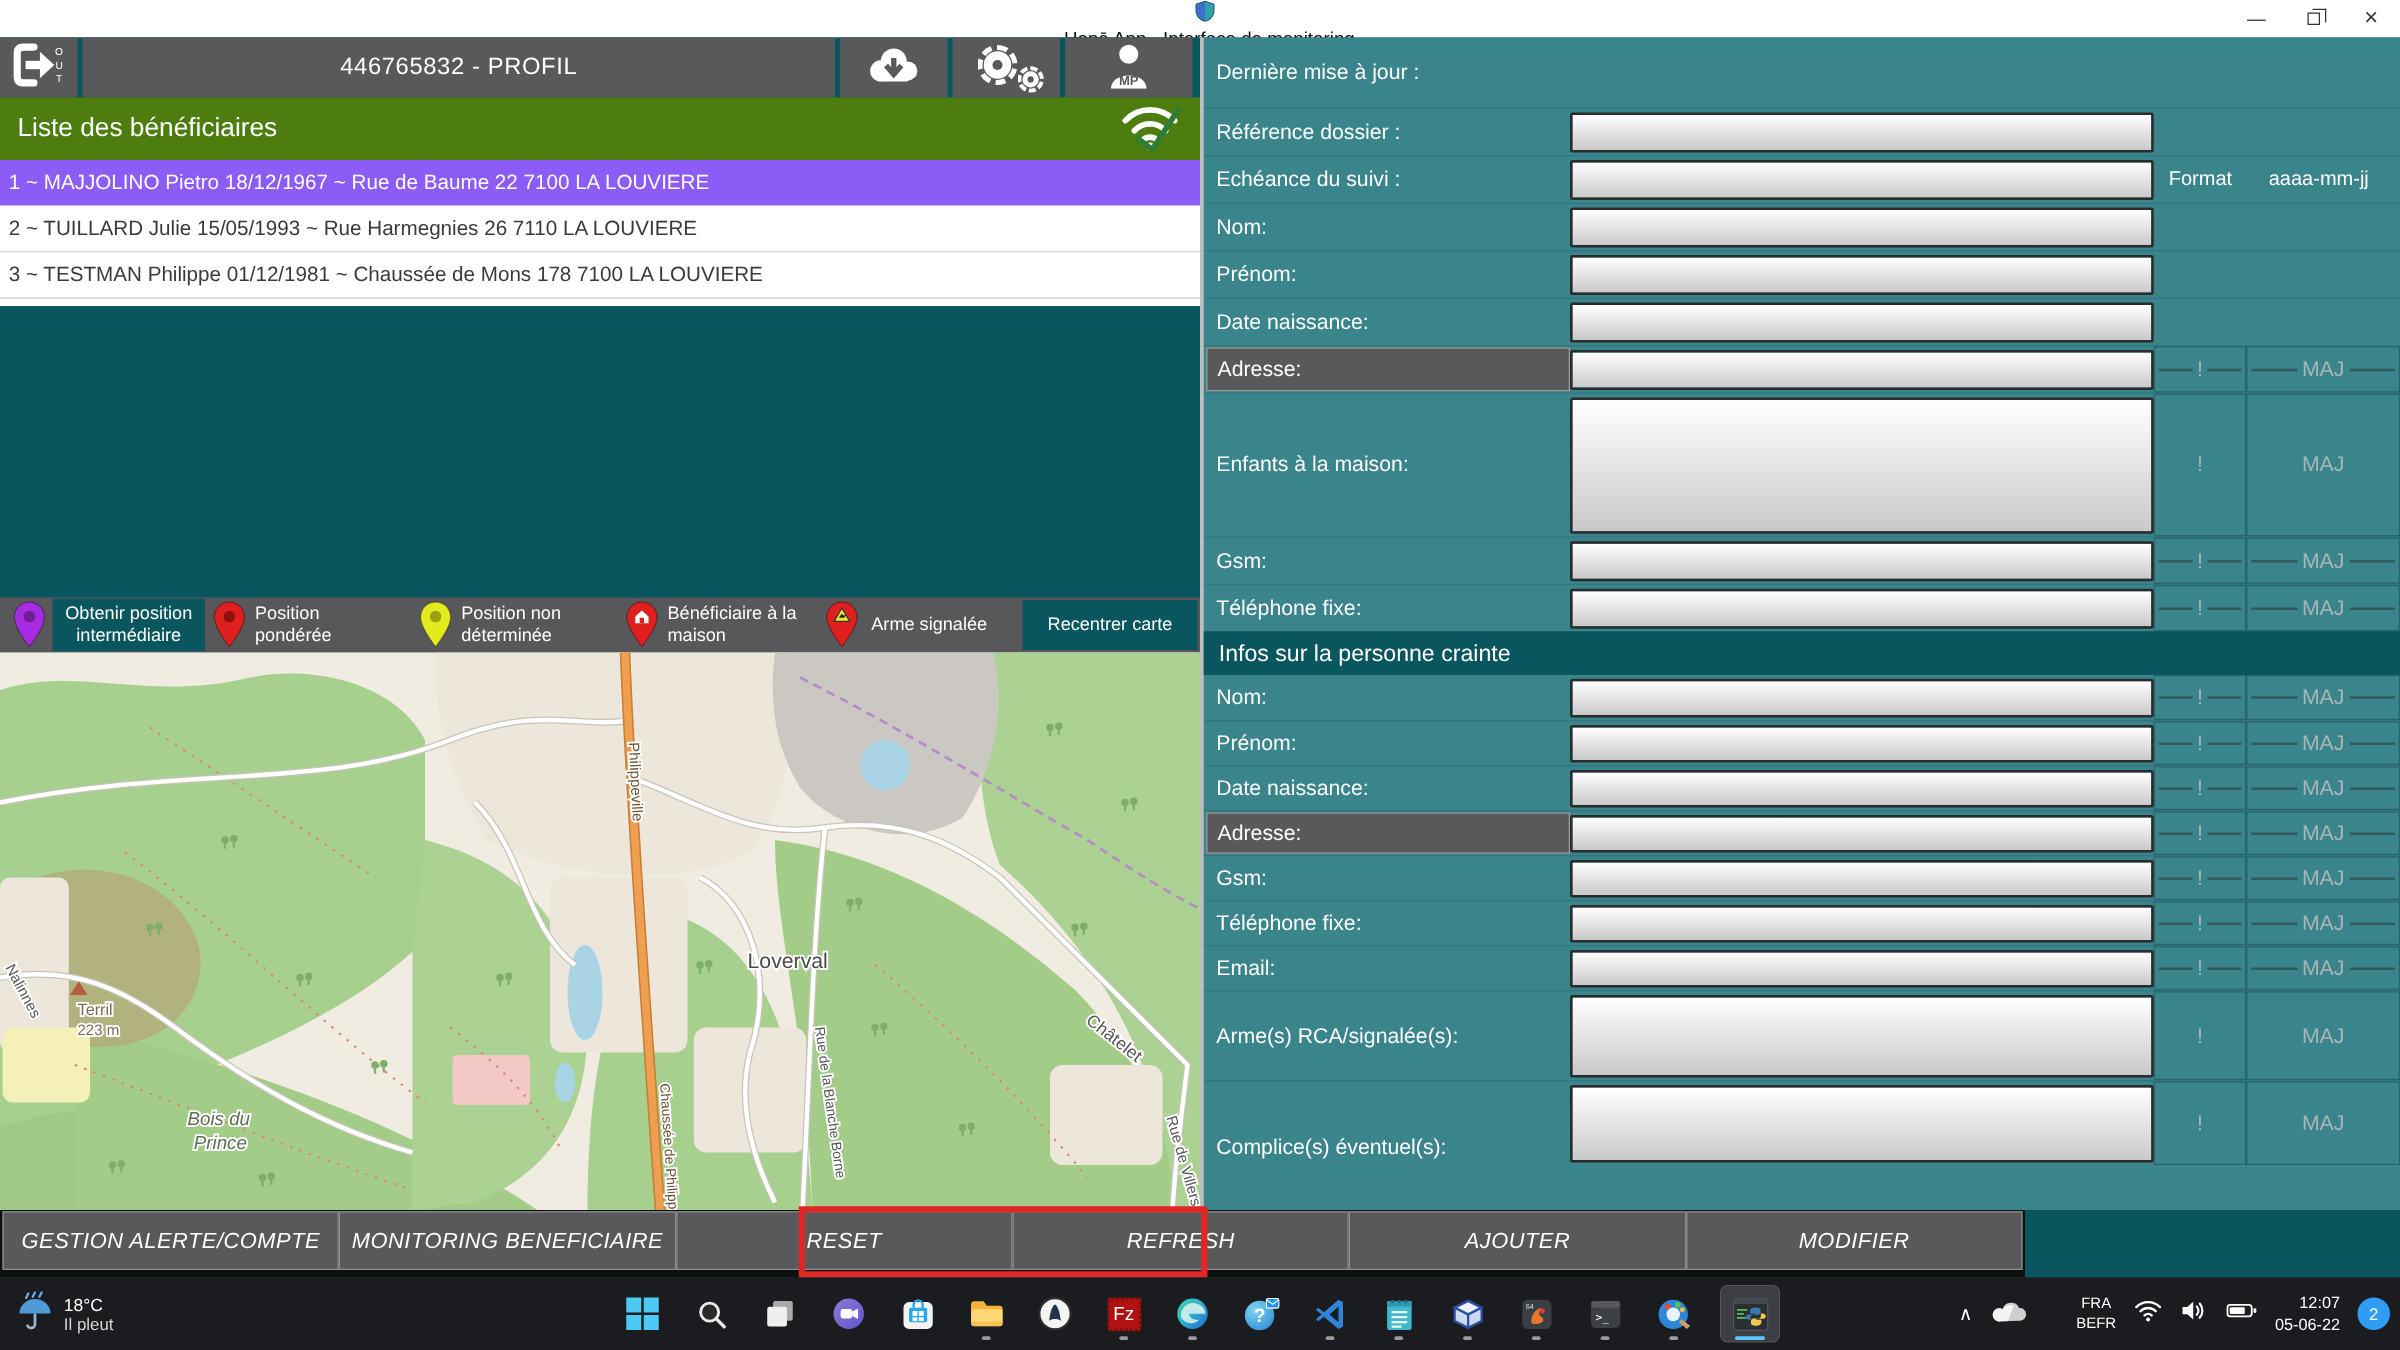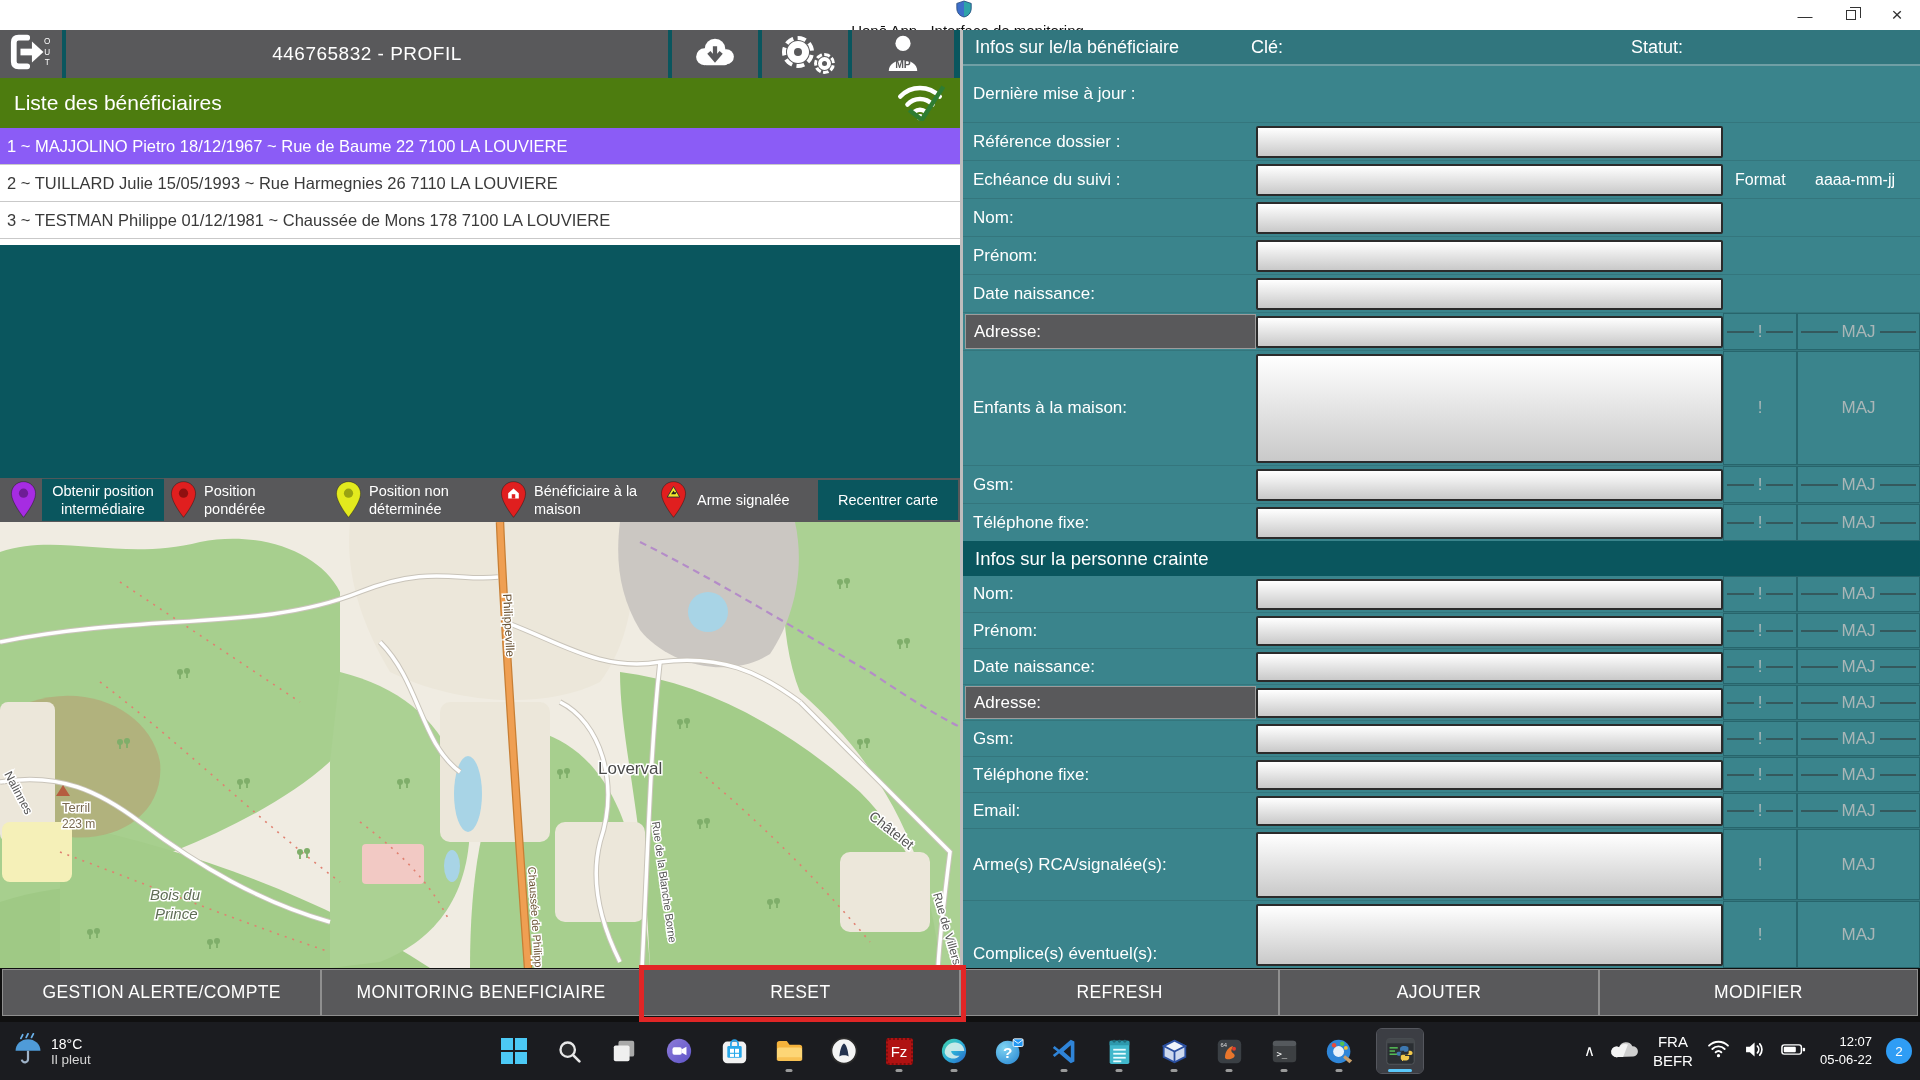--- a/index.html
+++ b/index.html
@@ -89,22 +89,22 @@
              color:#a9b6b7; outline:1px solid rgba(12,54,60,.40); outline-offset:-1px;
              position:relative; overflow:hidden; }
   .cell-excl { width:74px; } .cell-maj { width:123px; }
   .rp-cell.lined::before, .rp-cell.lined::after { content:""; flex:1; height:2px;
              background:rgba(45,45,45,.50); margin:0 4px; }
   .rp-fmt { position:relative; width:197px; font-size:16px; }
   .rp-fmt span { position:absolute; top:50%; transform:translateY(-50%); }
   .fmt-l { left:12px; } .fmt-v { left:92px; }
 
   
-  #bottombar { position:absolute; left:0; top:968px; width:1920px; height:54px; background:#101010;
-               display:flex; gap:0; padding:1px 2px 0 2px; }
+  #bottombar { position:absolute; left:0; top:968px; width:1620px; height:54px; background:#101010;
+               display:flex; gap:0; padding:1px 2px 0 2px;font-style:italic; }
   .bb-btn { flex:1; height:47px; background:#59595b; border:1px solid #8f8f8f; color:#fff;
             display:flex; align-items:center; justify-content:center; font-size:17.5px;
             letter-spacing:.4px; }
   #reset-overlay { position:absolute; left:639px; top:-3px; width:327px; height:57px;
                    border:5px solid #e12626; pointer-events:none; }
 
   
   #taskbar { position:absolute; left:0; top:1022px; width:1920px; height:58px; background:#1b1c20; }
   #tb-weather { position:absolute; left:12px; top:0; height:58px; display:flex; align-items:center; gap:7px; }
   #tb-weather .w-temp { color:#fff; font-size:14px; }
@@ -120,21 +120,21 @@
   .glyph-fz { width:27px; height:27px; background:#b01212; border-radius:3px; color:#fff;
               font-weight:normal; font-size:15px; display:flex; align-items:center; justify-content:center;
               border:2px dotted #7d0c0c; }
   .icon-win { width:26px; height:26px;
       background: linear-gradient(#4cc9f5,#4cc9f5) 0 0/12px 12px no-repeat,
                   linear-gradient(#4cc9f5,#4cc9f5) 14px 0/12px 12px no-repeat,
                   linear-gradient(#4cc9f5,#4cc9f5) 0 14px/12px 12px no-repeat,
                   linear-gradient(#4cc9f5,#4cc9f5) 14px 14px/12px 12px no-repeat; }
   #tb-tray { position:absolute; right:8px; top:0; height:58px; display:flex; align-items:center; gap:14px; }
   .tray-chevron { color:#fff; font-size:15px; }
-  .tray-lang { color:#fff; font-size:15px; text-align:center; line-height:1.3; }
+  .tray-lang { color:#fff; font-size:12px; text-align:center; line-height:1.3;margin-left:25px; }
   .tray-clock { color:#fff; font-size:13px; text-align:right; line-height:1.35; }
   .tray-badge { width:26px; height:26px; border-radius:50%; background:#2f9df5; color:#fff;
                 font-size:13.5px; display:flex; align-items:center; justify-content:center; }
 </style>
 </head>
 <body>
 
 <div id="screen">
 
   <div id="titlebar">
@@ -348,25 +348,20 @@
               <text x="503" y="72" font-size="12" fill="#6b5334" stroke="#ffffff" stroke-width="3" paint-order="stroke" transform="rotate(87 503 72)">Philippeville</text>
               <text x="528" y="345" font-size="11" fill="#6b5334" stroke="#ffffff" stroke-width="3" paint-order="stroke" transform="rotate(86 528 345)">Chaussée de Philippeville</text>
               <text x="652" y="300" font-size="11" fill="#555555" stroke="#ffffff" stroke-width="3" paint-order="stroke" transform="rotate(82 652 300)">Rue de la Blanche Borne</text>
               <text x="4" y="252" font-size="12" fill="#555555" stroke="#ffffff" stroke-width="3" paint-order="stroke" transform="rotate(62 4 252)">Nalinnes</text>
             </g>
         </svg>
       </div>
     </div>
 
     <div id="right">
-      <div id="rp-header">
-        <span id="rp-title">Infos sur le/la bénéficiaire</span>
-        <span id="rp-key">Clé:</span>
-        <span id="rp-status">Statut:</span>
-      </div>
       <div id="rp-sec1">
           <div class="rp-row h-label-only">
             <div class="rp-label">Dernière mise à jour :</div>
           </div>
           <div class="rp-row h-normal">
             <div class="rp-label">Référence dossier :</div>
             <div class="rp-input"></div>
           </div>
           <div class="rp-row h-normal">
             <div class="rp-label">Echéance du suivi :</div>

